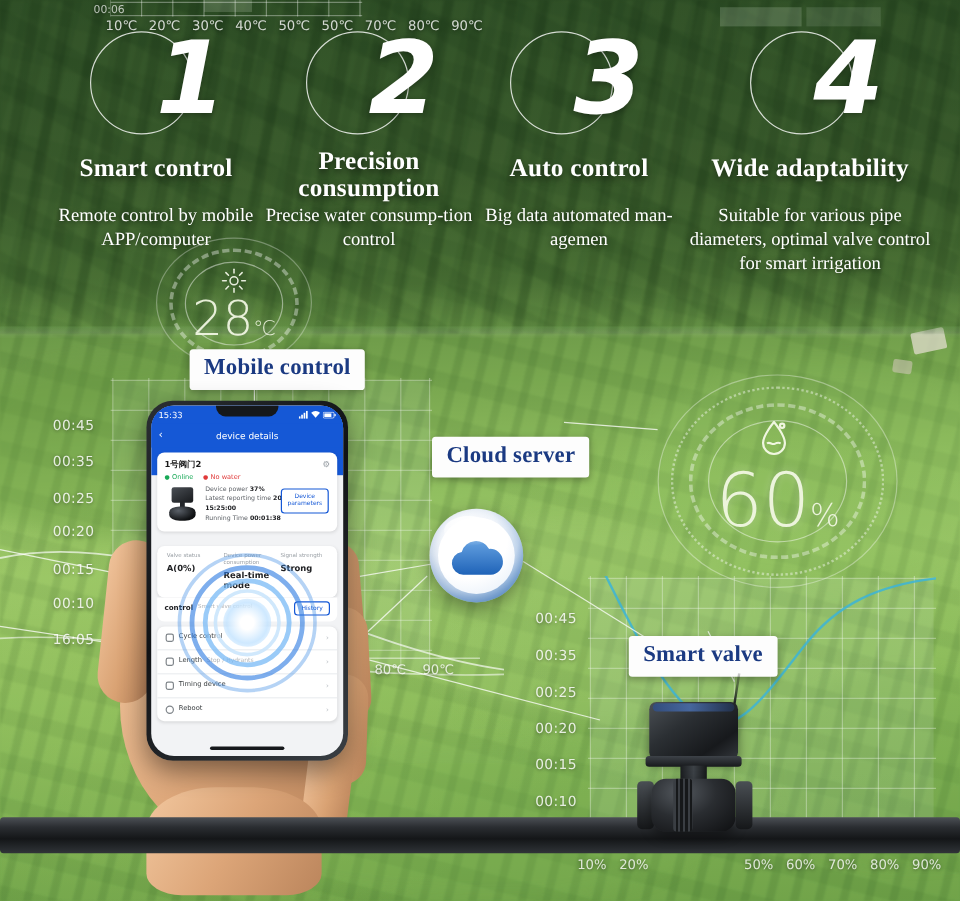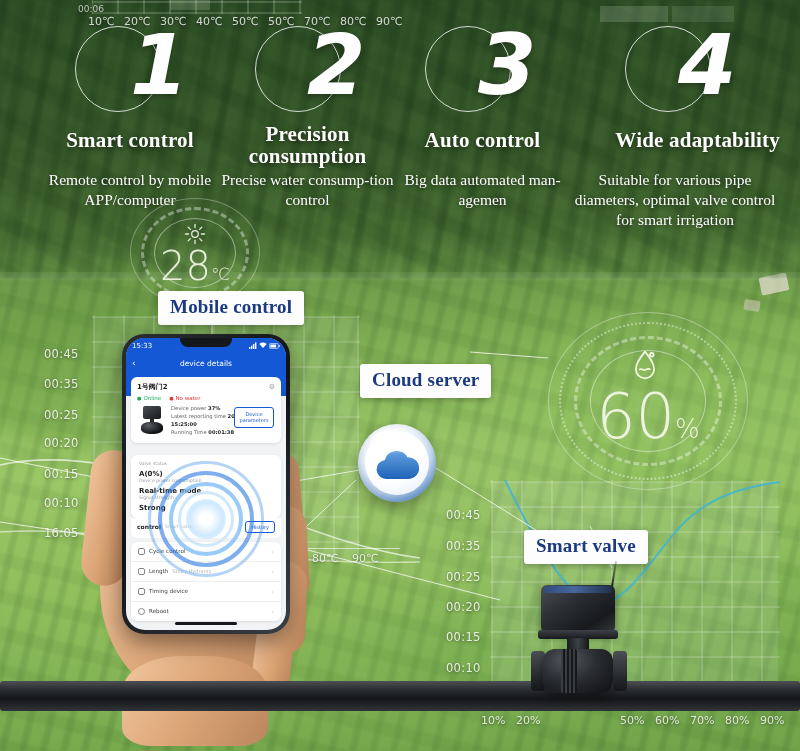--- a/index.html
+++ b/index.html
@@ -158,21 +158,21 @@
   }
   .kv{ flex:1; font-family:"DejaVu Sans", sans-serif; font-size:5.2px; line-height:1.55; color:#5f6368; }
   .kv b{ color:#202124; font-weight:700; }
   .btn-outline{
     position:absolute; right:7px; top:30px; border:.8px solid #1558d6; color:#1558d6;
     font-family:"DejaVu Sans", sans-serif; font-size:5px; border-radius:3px;
     padding:3px 4px; line-height:1.25; text-align:center; background:#fff; max-width:40px;
   }
   .stats{
     position:relative; margin:4px 5px 0; background:#fff; border-radius:6px;
-    display:flex; padding:6px 4px 6px; box-shadow:0 1px 3px rgba(0,0,0,.10);flex-direction:column;
+    display:flex; padding:6px 4px 6px; box-shadow:0 1px 3px rgba(0,0,0,.10);
   }
   .stat{ flex:1; text-align:left; padding:0 4px; }
   .stat .lab{ font-family:"DejaVu Sans", sans-serif; font-size:4.6px; color:#9aa0a6; line-height:1.3; }
   .stat .val{ font-family:"DejaVu Sans", sans-serif; font-size:7px; font-weight:700; color:#202124; margin-top:3px; }
   .ctrlrow{
     position:relative; margin:0 5px; background:#fff; border-radius:0 0 6px 6px;
     display:flex; align-items:center; padding:3px 6px 5px; justify-content:space-between;
   }
   .ctrlrow .c1{ font-family:"DejaVu Sans", sans-serif; font-size:6px; font-weight:700; color:#202124;}
   .ctrlrow .c2{ font-family:"DejaVu Sans", sans-serif; font-size:4.6px; color:#b0b4b8; flex:1; margin-left:4px;}
@@ -356,21 +356,21 @@
     <div class="feat" style="left:390px;top:0;width:185px;">
       <div class="ring" style="left:35px;top:8px;"></div>
       <div class="num" style="left:88px;top:5px;">3</div>
       <div class="ttl" style="left:0;top:110px;">Auto control</div>
       <div class="desc" style="left:0;top:152px;">Big data automated man-agemen</div>
     </div>
 
     <div class="feat" style="left:570px;top:0;width:210px;">
       <div class="ring" style="left:55px;top:8px;"></div>
       <div class="num" style="left:108px;top:5px;">4</div>
-      <div class="ttl" style="left:0;top:110px;text-align:right;">Wide adaptability</div>
+      <div class="ttl" style="left:0;top:110px;">Wide adaptability</div>
       <div class="desc" style="left:0;top:152px;">Suitable for various pipe diameters, optimal valve control for smart irrigation</div>
     </div>
   </div>
 
   <div class="hud" style="left:128px;top:196px;width:134px;height:112px;">
     <div class="ring" style="left:2px;top:2px;width:130px;height:108px;border:1.2px solid rgba(255,255,255,.30)"></div>
     <div class="ring" style="left:13px;top:11px;width:108px;height:92px;border:3px dashed rgba(255,255,255,.38)"></div>
     <div class="ring" style="left:26px;top:22px;width:82px;height:70px;border:1px solid rgba(255,255,255,.45)"></div>
     <svg width="22" height="22" style="position:absolute;left:56px;top:27px" viewBox="0 0 24 24" fill="none" stroke="rgba(250,252,240,.9)" stroke-width="1.4" stroke-linecap="round">
       <circle cx="12" cy="12" r="3.6"></circle>

